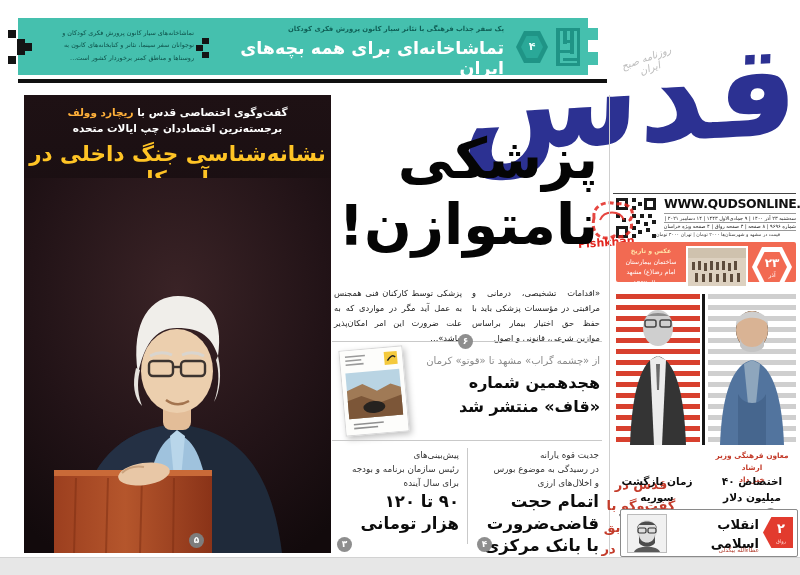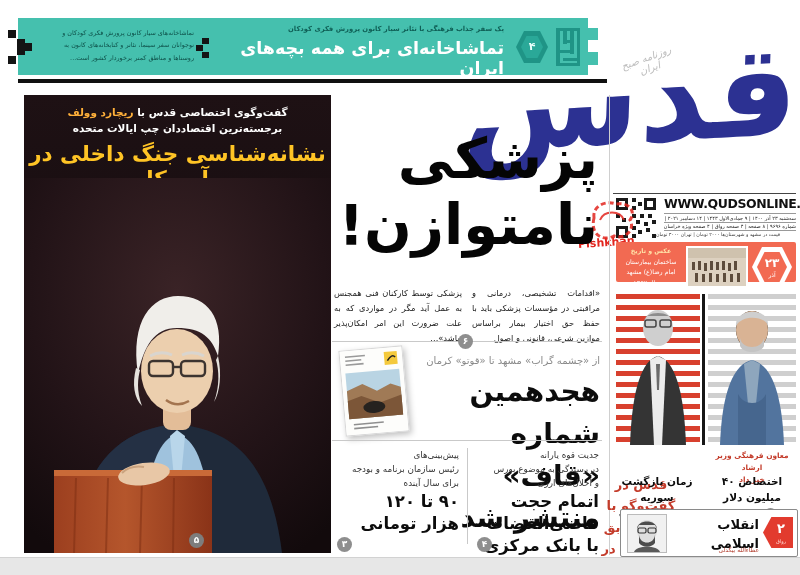--- a/index.html
+++ b/index.html
@@ -239,37 +239,37 @@
       <path d="M4,40 L20,34 L34,42 L48,36 L58,40 L58,68 L4,68 Z" fill="#a07a56"></path>
       <path d="M4,50 L18,46 L36,54 L58,48 L58,68 L4,68 Z" fill="#7c5638"></path>
       <ellipse cx="30" cy="58" rx="11" ry="6" fill="#26221f"></ellipse>
       <g fill="#8f8f8f">
         <rect x="8" y="73" width="30" height="1.6"></rect>
           <rect x="8" y="77" width="24" height="1.6"></rect>
       </g>
     </svg>
   </div>
   <div class="abs rtl r" style="left:412px;top:355px;width:188px;font-size:10px;color:#8a8a8a;">از «چشمه گراب» مشهد تا «قوتو» کرمان</div>
-  <div class="abs rtl r b" style="left:412px;top:371px;width:188px;font-size:28px;line-height:1.5;color:#0c0c0c;">
+  <div class="abs rtl r b" style="left:412px;top:371px;width:188px;font-size:16px;line-height:1.5;color:#0c0c0c;">
     <div>هجدهمین شماره</div>
     <div>«قاف» منتشر شد</div>
   </div>
 
   <div class="abs divider" style="left:332px;top:440px;width:270px;height:1px;"></div>
 
   <div class="abs divider" style="left:467px;top:448px;width:1px;height:96px;"></div>
 
   <div class="abs rtl r" style="left:475px;top:448px;width:124px;font-size:8.8px;line-height:1.6;color:#333;">
     <div>جدیت قوه یارانه</div>
     <div>در رسیدگی به موضوع بورس</div>
     <div>و اخلال‌های ارزی</div>
   </div>
   <div class="abs rtl r b" style="left:475px;top:491px;width:124px;font-size:16.5px;line-height:1.32;color:#0c0c0c;">
     <div>اتمام حجت</div>
-    <div>قاضی‌القضات</div>
+    <div>قاضی‌ضرورت</div>
     <div>با بانک مرکزی</div>
   </div>
   <div class="abs pgc" style="left:477px;top:537px;">۴</div>
 
   <div class="abs rtl r" style="left:335px;top:448px;width:124px;font-size:8.8px;line-height:1.6;color:#333;">
     <div>پیش‌بینی‌های</div>
     <div>رئیس سازمان برنامه و بودجه</div>
     <div>برای سال آینده</div>
   </div>
   <div class="abs rtl r b" style="left:335px;top:491px;width:124px;font-size:16.5px;line-height:1.32;color:#0c0c0c;">

